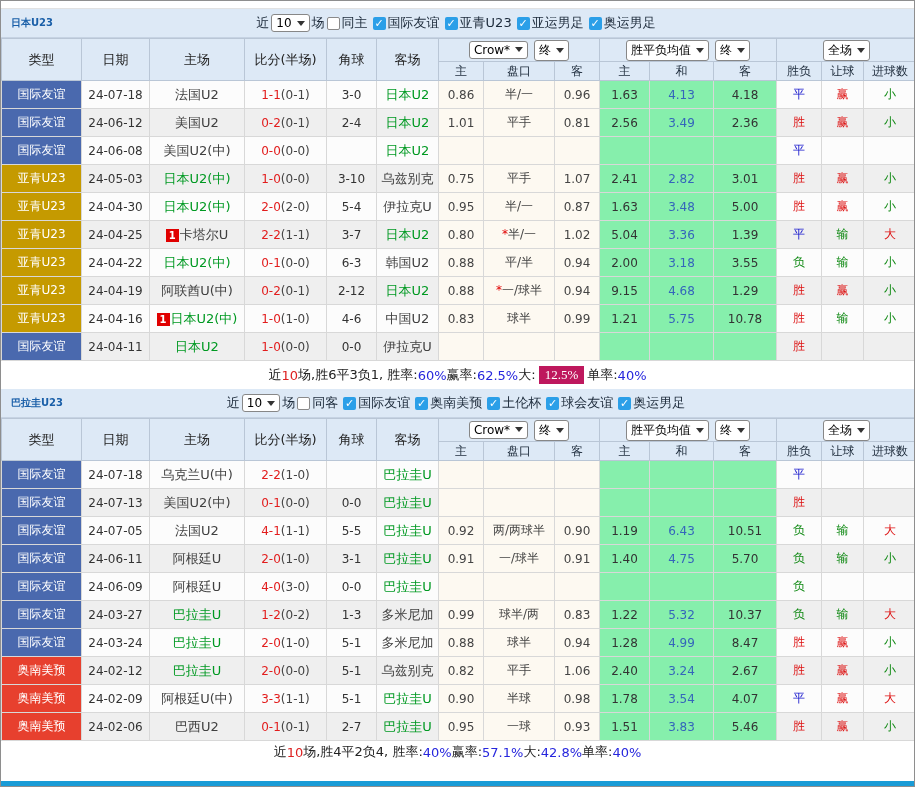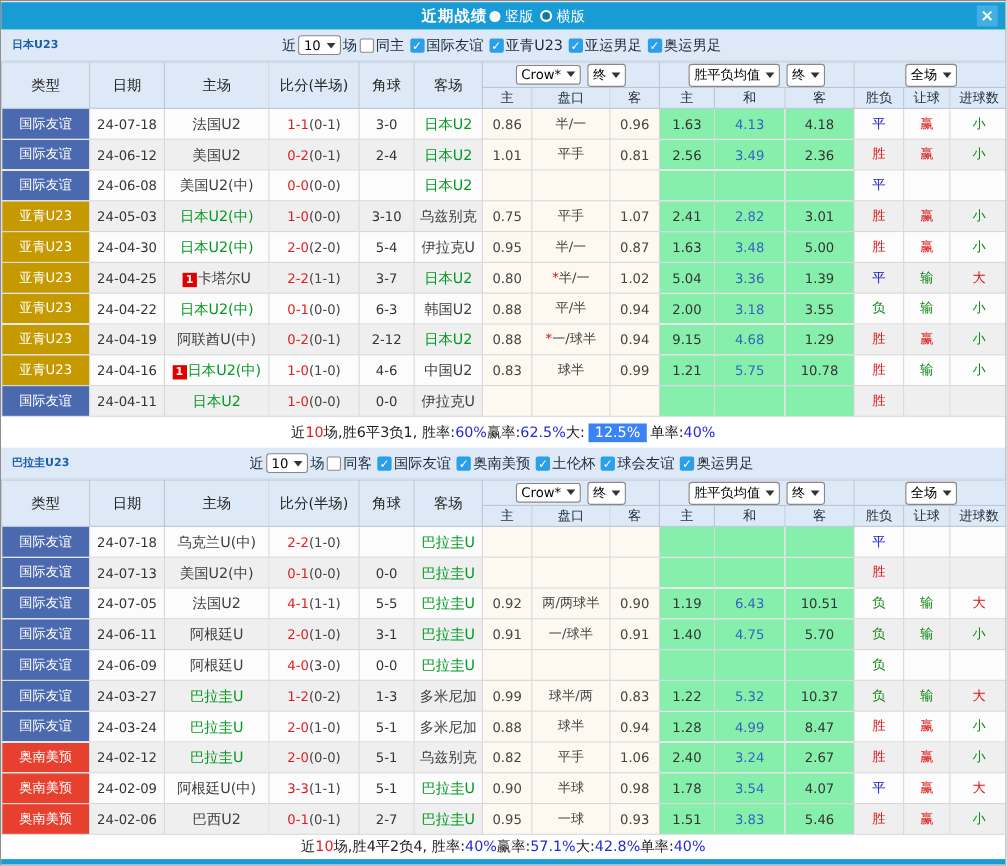--- a/index.html
+++ b/index.html
@@ -41,35 +41,28 @@
   td.home-team, td.away-team { font-size:13px; }
   .score-final { color:#e21c1c; }
   .score-half { color:#444; }
   .mark1 { display:inline-block; background:#e00000; color:#fff; font-size:10px; line-height:13px; padding:0 3px; margin-right:1px; font-weight:bold; }
   .star { color:#e00000; }
   .c-red { color:#dd1111; } .c-blue { color:#1515cc; } .c-green { color:#0d8811; }
   .summary { display:flex; justify-content:center; align-items:center; background:#fff; font-size:13px; color:#222; height:28px; flex:0 0 auto; }
   .summary.small { height:22px; }
   .summary .num-blue { color:#2626dd; }
   .summary .num-red { color:#dd2222; }
-  .summary .hl { background:#3b82f6; color:#fff; padding:1px 6px; margin:0 3px; }
+  .summary .hl { background:#be185d; color:#fff; padding:1px 6px; margin:0 3px;font-family:Liberation Serif, serif; }
   .bottom-strip { height:5px; background:#199bd6; margin-top:auto; flex:0 0 auto; }
 </style>
 </head>
 <body>
 
 <div class="window">
   <div class="top-strip"></div>
-  <div class="titlebar">
-    <div class="title-center">
-      <span class="title-text">近期战绩</span><span class="radio sel"></span><span class="radio-label">竖版</span>
-      <span class="radio unsel"></span><span class="radio-label">横版</span>
-    </div>
-    <div class="close">×</div>
-  </div>
   <div id="sections">
       <div class="section">
         <div class="section-bar">
           <span class="team-name">日本U23</span>
           <span class="controls">
             <span>近</span>
             <span class="select-box">
               <span>10</span>
               <span class="arrow"></span>
             </span>

